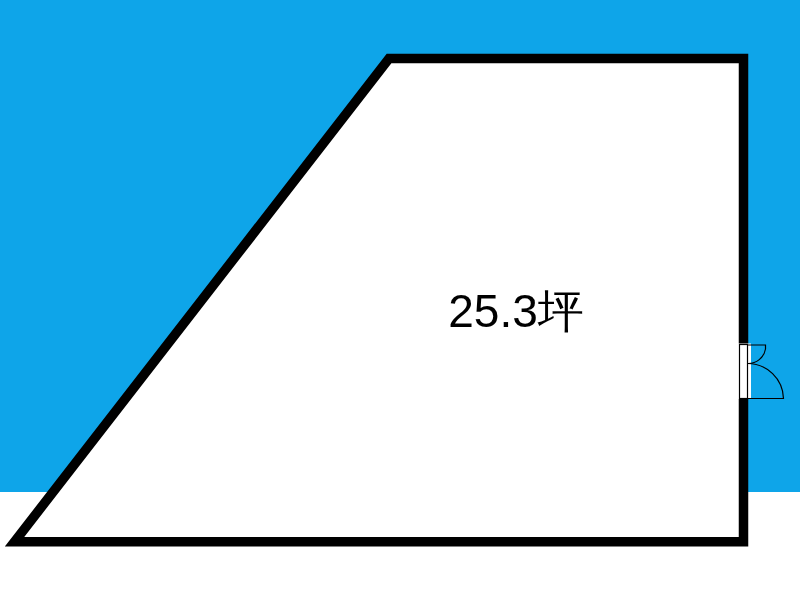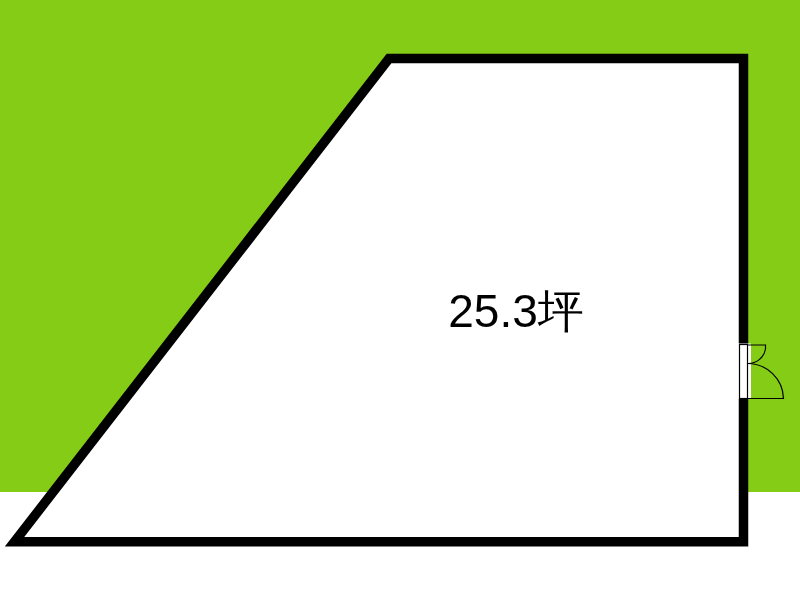--- a/index.html
+++ b/index.html
@@ -7,21 +7,21 @@
     padding: 0;
     width: 800px;
     height: 600px;
     background: #ffffff;
     overflow: hidden;
   }
   .stage {
     position: relative;
     width: 800px;
     height: 492px;
-    background: #84cc16;
+    background: #0ea5e9;
   }
   svg { display: block; }
   .area-text {
     font-family: "Liberation Sans", "DejaVu Sans", sans-serif;
     font-size: 46px;
     font-weight: normal;
     text-anchor: middle;
   }
 </style>
 </head>

